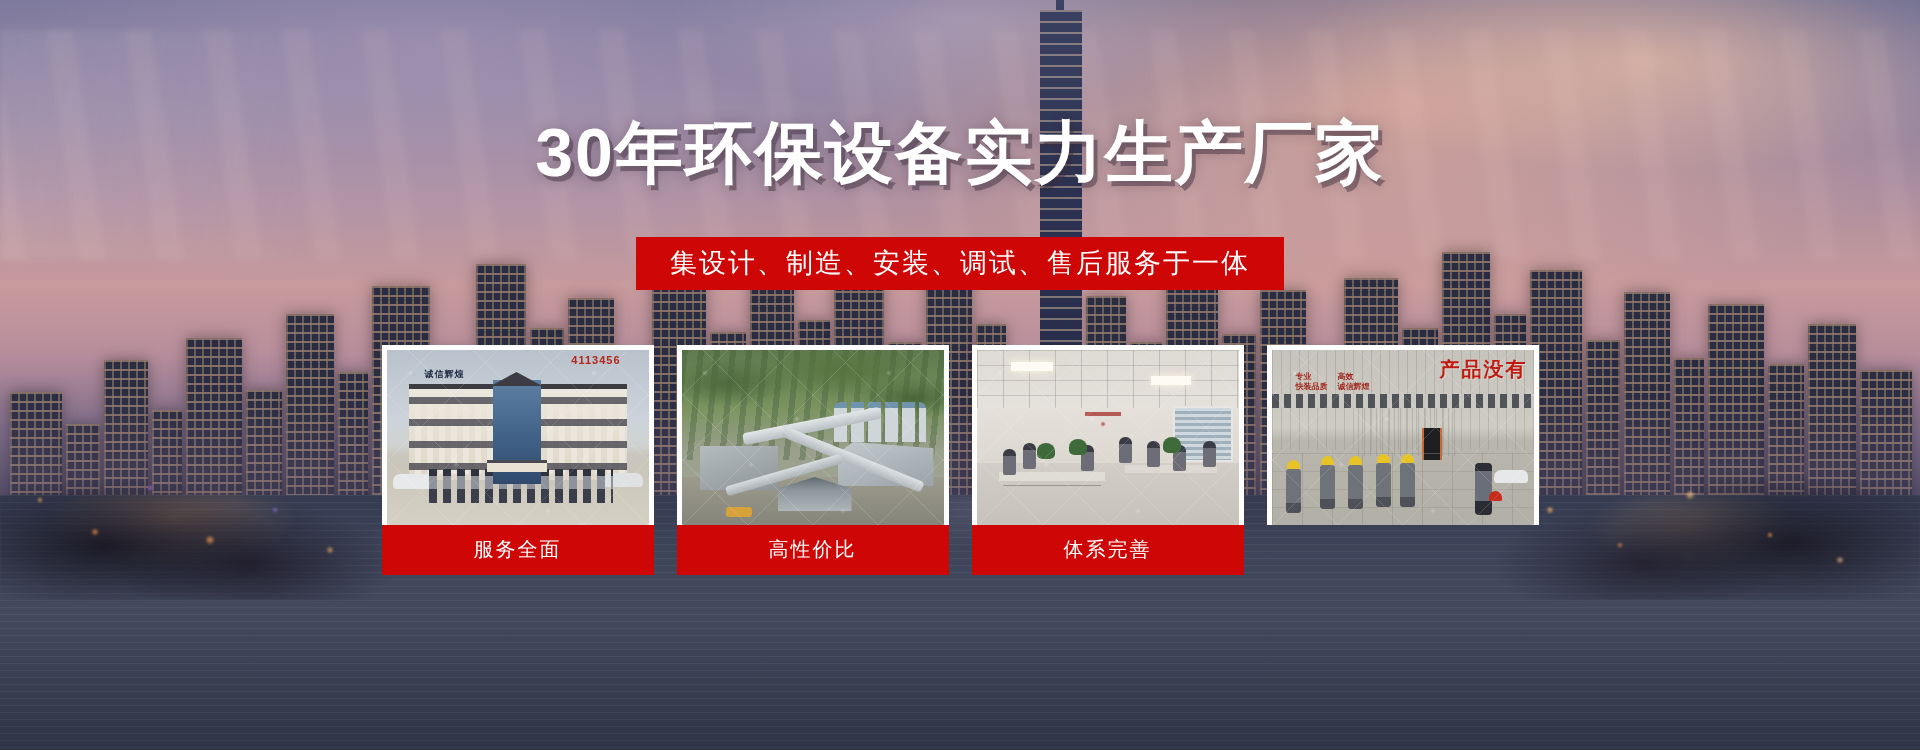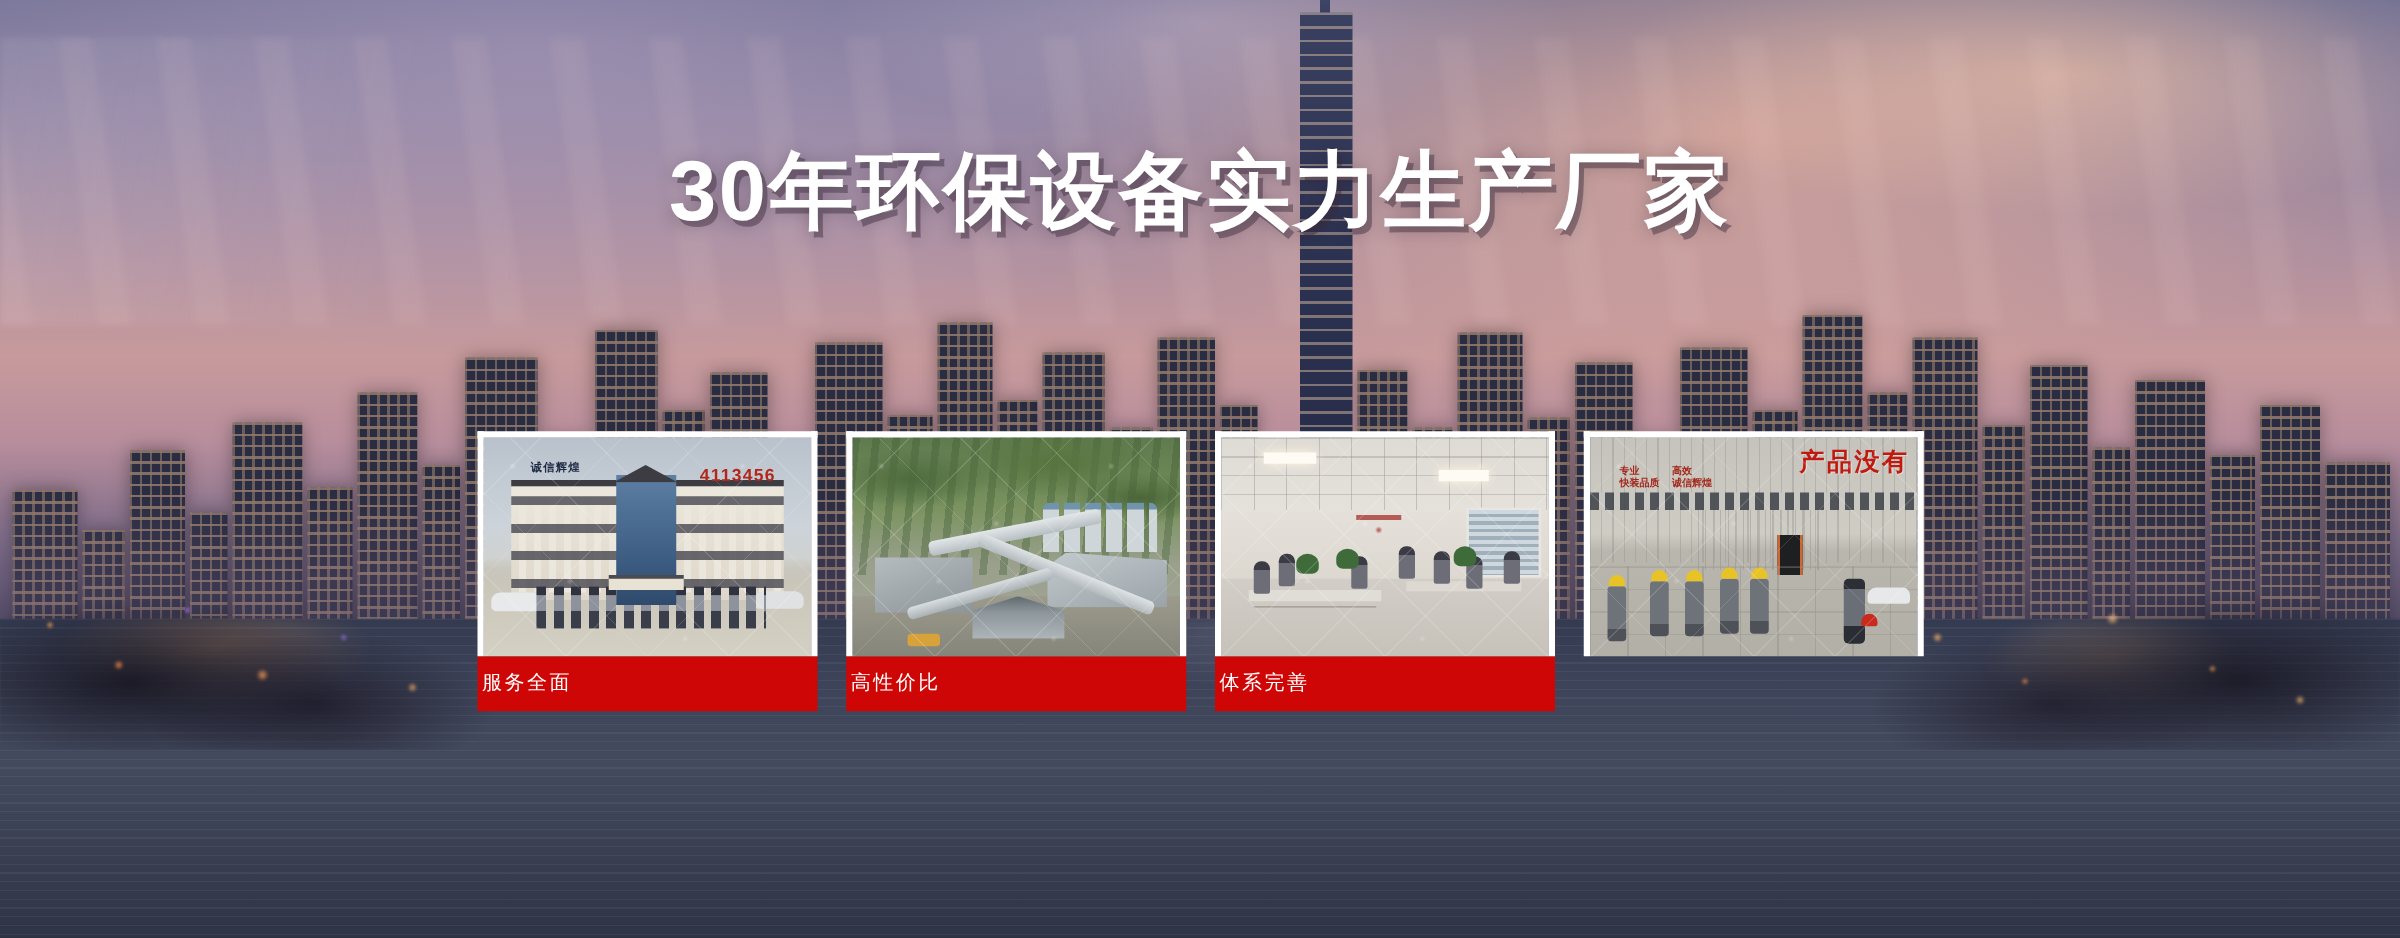--- a/index.html
+++ b/index.html
@@ -112,21 +112,21 @@
     background:#cf0606; color:#fff; font-size:27px; letter-spacing:2px;
     padding:12px 34px 13px; line-height:1.05; white-space:nowrap;
   }
 
   
   .cards { position:absolute; top:345px; left:0; width:1920px;
     display:flex; justify-content:center; gap:23px; z-index:6; }
   .card { width:272px; }
   .photo { width:272px; height:180px; position:relative; overflow:hidden;
     border:5px solid #ffffff; border-bottom:none; }
-  .cap { background:#cf0606; color:#fff; font-size:16px; text-align:left;
+  .cap { background:#cf0606; color:#fff; font-size:20px; text-align:center;
     padding:11px 4px 12px; letter-spacing:2px; }
 
   
   .wm { position:absolute; inset:0; pointer-events:none; opacity:.5;
     background-image:
       repeating-linear-gradient(45deg, rgba(255,255,255,.30) 0 1px, rgba(255,255,255,0) 1px 46px),
       repeating-linear-gradient(-45deg, rgba(255,255,255,.30) 0 1px, rgba(255,255,255,0) 1px 46px); }
   .wm::after{ content:""; position:absolute; inset:0;
     background-image:
       radial-gradient(circle 5px at 23px 23px, rgba(255,255,255,.55), transparent 60%),
@@ -145,21 +145,21 @@
       repeating-linear-gradient(to bottom, rgba(60,60,70,.75) 0 7px, rgba(0,0,0,0) 7px 22px),
       repeating-linear-gradient(to right, rgba(236,231,220,.0) 0 6px, rgba(236,231,220,.95) 6px 12px); }
   .p1 .atrium { position:absolute; left:106px; top:30px; width:48px; height:104px;
     background:linear-gradient(180deg,#5d7fa3 0%,#3f5f85 60%,#2f4a6b 100%); z-index:2; }
   .p1 .roof { position:absolute; left:96px; top:22px; width:68px; height:14px;
     background:#3c3c42; clip-path:polygon(12% 100%, 50% 0, 88% 100%); z-index:3; }
   .p1 .canopy { position:absolute; left:100px; top:110px; width:60px; height:12px;
     background:#e8e2d5; border-top:3px solid #4a4a52; z-index:4; }
   .p1 .logo-txt { position:absolute; left:38px; top:18px; font-size:9px; color:#1d2a44;
     font-weight:bold; letter-spacing:1px; z-index:5; }
-  .p1 .phone-txt { position:absolute; right:28px; top:22px; font-size:14px; color:#b3261a;
+  .p1 .phone-txt { position:absolute; right:28px; top:4px; font-size:11px; color:#b3261a;
     font-weight:bold; letter-spacing:1px; z-index:5; }
   .p1 .ground { position:absolute; left:0; right:0; bottom:0; height:62px;
     background:linear-gradient(180deg,#c9c5b9 0%,#d4d0c4 100%); }
   .p1 .staff { position:absolute; left:42px; bottom:22px; width:184px; height:34px;
     background-repeat:repeat-x; background-size:14px 34px;
     background-image:linear-gradient(180deg, #2f3340 0 7px, #8e929c 7px 20px, #3a3e4a 20px 34px);
     -webkit-mask-image:repeating-linear-gradient(to right, #000 0 8px, transparent 8px 14px);
     mask-image:repeating-linear-gradient(to right, #000 0 8px, transparent 8px 14px); }
   .p1 .car-l { position:absolute; left:6px; bottom:36px; width:42px; height:15px;
     background:#e8e9ea; border-radius:7px 9px 4px 4px; }
@@ -326,20 +326,23 @@
   <div class="water">
     <div class="water-refl"></div>
   </div>
   <div class="shore-l"></div>
   <div class="shore-r"></div>
   <div class="lights-l"></div>
   <div class="lights-r"></div>
 
   <div class="headline">30年环保设备实力生产厂家</div>
 
+  <div class="subbar-wrap">
+    <div class="subbar">集设计、制造、安装、调试、售后服务于一体</div>
+  </div>
 
   <div class="cards">
 
     <div class="card">
       <div class="photo p1">
         <div class="ground"></div>
         <div class="bldg-main"></div>
         <div class="atrium"></div>
         <div class="roof"></div>
         <div class="canopy"></div>

